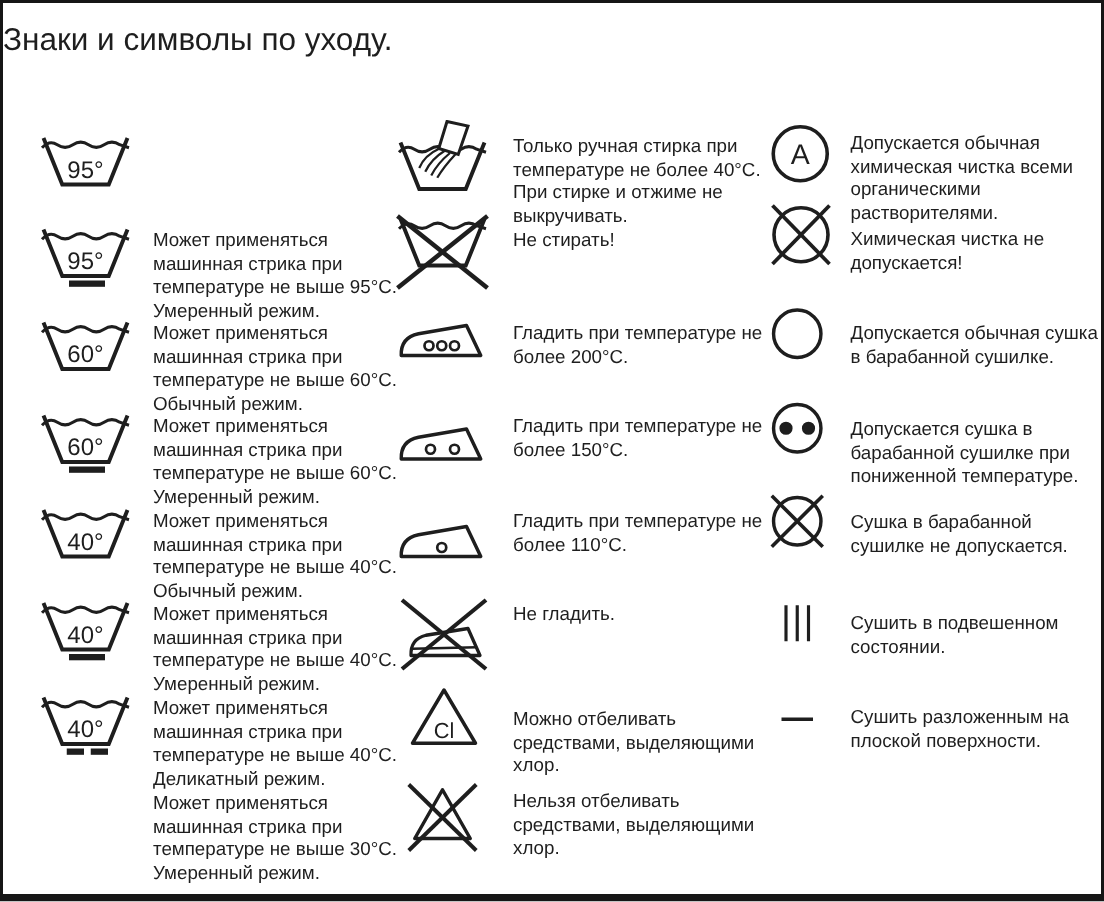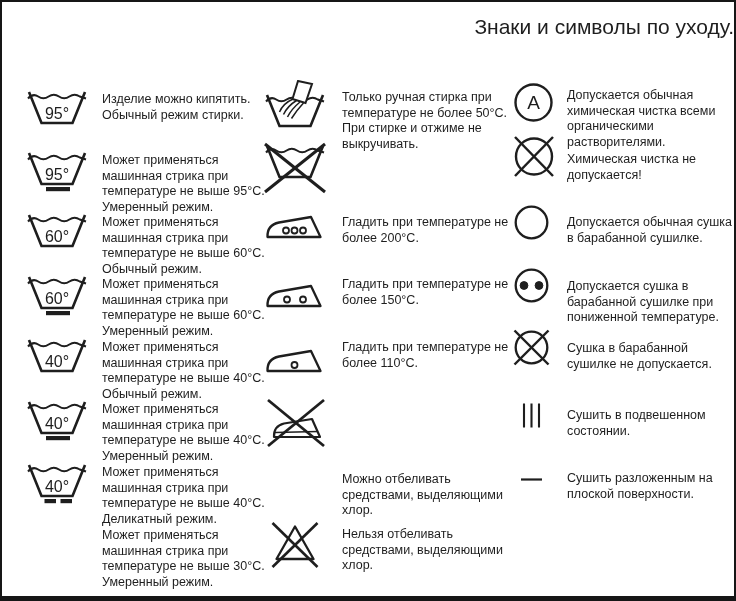--- a/index.html
+++ b/index.html
@@ -2,21 +2,21 @@
 <html><head>
 <meta charset="utf-8">
 <style>
   html,body { margin:0; padding:0; background:#ffffff; }
   .page {
     position:relative; width:736px; height:601px; box-sizing:border-box;
     background:#ffffff; border:2px solid #161616; border-bottom-width:5px;
     font-family:"Liberation Sans", sans-serif; overflow:hidden;
   }
   .title {
-    position:absolute; top:13px; left:0; right:0; text-align:right;
+    position:absolute; top:13px; left:0; right:0; text-align:left;
     font-size:21px; color:#1e1e1e;
   }
   .icon { position:absolute; }
   .icon svg { display:block; }
   .txt {
     position:absolute; font-size:12.5px; line-height:15.5px; color:#1e1e1e;
     white-space:pre-line; width:190px;
   }
   svg text { font-family:"Liberation Sans", sans-serif; fill:#1e1e1e; }
   svg path, svg circle, svg line { stroke:#1e1e1e; }
@@ -28,22 +28,20 @@
 <div class="page">
   <div class="title">Знаки и символы по уходу.</div>
 
   <div class="icon" style="left:24px; top:88px">
     <svg width="62" height="42" viewBox="0 0 62 42">
         <path d="M3 2 L15.5 33 L46.5 33 L59 2" fill="none" stroke-width="2.6"></path>
         <path d="M2 8.5 Q7 3 12.2 6.5 T22.6 6.5 T33 6.5 T43.4 6.5 T53.8 6.5 L60 8.5" fill="none" stroke-width="2"></path>
         <text x="31" y="28.5" font-size="16" text-anchor="middle">95°</text>
       </svg>
   </div>
-  <div class="txt" style="left:100px; top:90px">Изделие можно кипятить.
-Обычный режим стирки.</div>
 
   <div class="icon" style="left:24px; top:149px">
     <svg width="62" height="42" viewBox="0 0 62 42">
         <path d="M3 2 L15.5 33 L46.5 33 L59 2" fill="none" stroke-width="2.6"></path>
         <path d="M2 8.5 Q7 3 12.2 6.5 T22.6 6.5 T33 6.5 T43.4 6.5 T53.8 6.5 L60 8.5" fill="none" stroke-width="2"></path>
         <text x="31" y="28.5" font-size="16" text-anchor="middle">95°</text>
         <rect class="bar" x="20" y="36" width="24" height="4.2"></rect>
       </svg>
   </div>
   <div class="txt" style="left:100px; top:151px">Может применяться
@@ -125,32 +123,33 @@
         <path d="M4 15 L16.5 46 L47.5 46 L60 15" fill="none" stroke-width="2.6"></path>
         <path d="M3 21.5 Q8 16 13.2 19.5 T23.6 19.5 T34 19.5 T44.4 19.5 T54.8 19.5 L61 21.5" fill="none" stroke-width="2"></path>
         <path d="M35 1 L49 4 L42.5 23 L29.5 19 Z" fill="#ffffff" stroke-width="2"></path>
         <path d="M30 19 Q20 23.5 16.5 32" fill="none" stroke-width="1.5"></path>
         <path d="M33.5 20.5 Q24.5 26 20.5 34.5" fill="none" stroke-width="1.5"></path>
         <path d="M37 22 Q28.5 29 24.5 37" fill="none" stroke-width="1.5"></path>
         <path d="M40.5 23 Q33 31 28.5 38.5" fill="none" stroke-width="1.5"></path>
       </svg>
   </div>
   <div class="txt" style="left:340px; top:88px">Только ручная стирка при
-температуре не более 50°C.
+температуре не более 40°C.
 При стирке и отжиме не
 выкручивать.</div>
 
   <div class="icon" style="left:261px; top:140px">
     <svg width="64" height="52" viewBox="0 0 64 52">
         <path d="M4 4 L16.5 35 L47.5 35 L60 4" fill="none" stroke-width="2.6"></path>
         <path d="M3 10.5 Q8 5 13.2 8.5 T23.6 8.5 T34 8.5 T44.4 8.5 T54.8 8.5 L61 10.5" fill="none" stroke-width="2"></path>
         <path d="M2 2 L62 50" fill="none" stroke-width="3"></path>
         <path d="M62 2 L2 50" fill="none" stroke-width="3"></path>
       </svg>
   </div>
+  <div class="txt" style="left:340px; top:151px">Не стирать!</div>
 
   <div class="icon" style="left:263px; top:211px">
     <svg width="58" height="26" viewBox="0 0 58 26">
         <path d="M2.5 24 Q2 12 14 9.5 L46 4 L55.5 24 Z" fill="none" stroke-width="2.3" stroke-linejoin="round"></path>
         <circle cx="21" cy="17.5" r="3" fill="none" stroke-width="1.8"></circle>
         <circle cx="29.5" cy="17.5" r="3" fill="none" stroke-width="1.8"></circle>
         <circle cx="38" cy="17.5" r="3" fill="none" stroke-width="1.8"></circle>
       </svg>
   </div>
   <div class="txt" style="left:340px; top:213px">Гладить при температуре не
@@ -176,21 +175,28 @@
 более 110°C.</div>
 
   <div class="icon" style="left:262px; top:395px">
     <svg width="64" height="52" viewBox="0 0 64 52">
         <path d="M10 40 Q9.5 29 20 26.5 L48 22 L56 40 Z" fill="none" stroke-width="2.2" stroke-linejoin="round"></path>
         <path d="M11 35.5 L54 34.5" fill="none" stroke-width="1.6"></path>
         <path d="M4 3 L60 49" fill="none" stroke-width="2.8"></path>
         <path d="M60 3 L4 49" fill="none" stroke-width="2.8"></path>
       </svg>
   </div>
-
+  <div class="txt" style="left:340px; top:400px">Не гладить.</div>
+
+  <div class="icon" style="left:271px; top:456px">
+    <svg width="46" height="40" viewBox="0 0 46 40">
+        <path d="M23 2 L44 37.5 L2 37.5 Z" fill="none" stroke-width="2.3" stroke-linejoin="round"></path>
+        <text x="23" y="34" font-size="14.5" text-anchor="middle">Cl</text>
+      </svg>
+  </div>
   <div class="txt" style="left:340px; top:470px">Можно отбеливать
 средствами, выделяющими
 хлор.</div>
 
   <div class="icon" style="left:267px; top:518px">
     <svg width="52" height="50" viewBox="0 0 52 50">
         <path d="M26 6.5 L44.5 39 L7.5 39 Z" fill="none" stroke-width="2.3" stroke-linejoin="round"></path>
         <path d="M3.5 3 L48.5 47" fill="none" stroke-width="2.6"></path>
         <path d="M48.5 3 L3.5 47" fill="none" stroke-width="2.6"></path>
       </svg>

